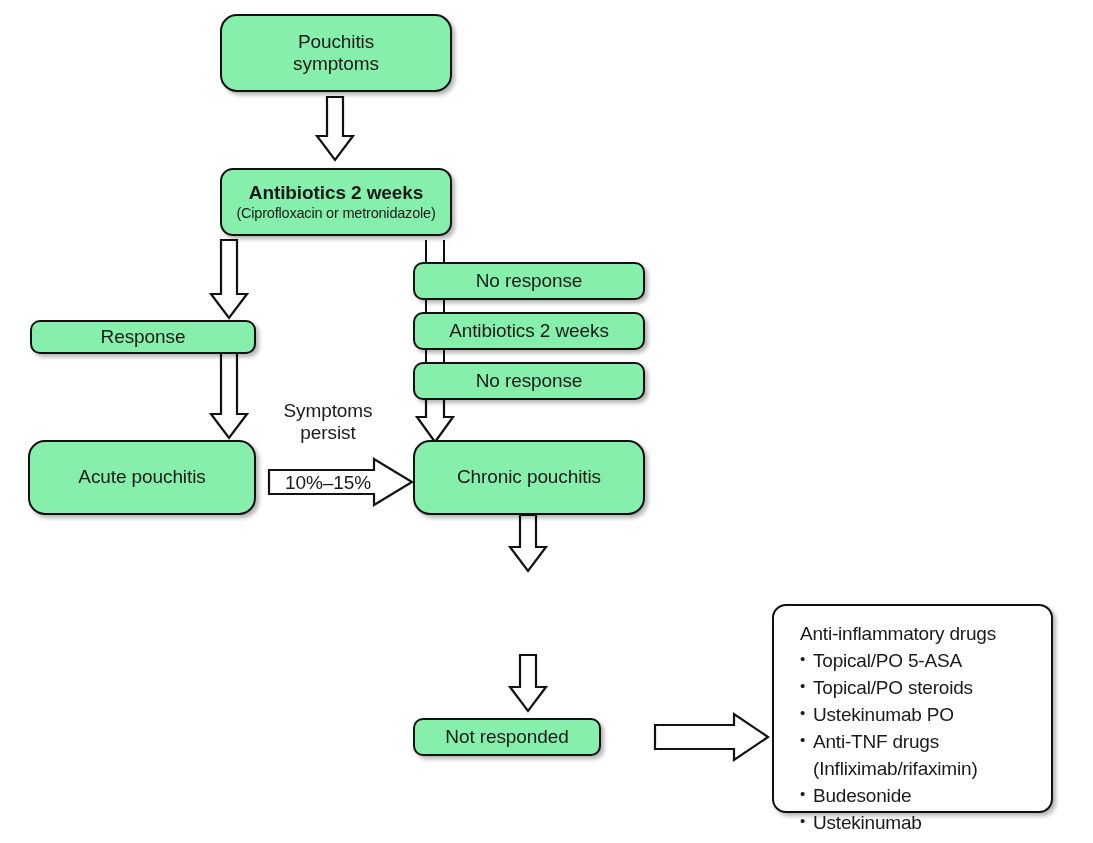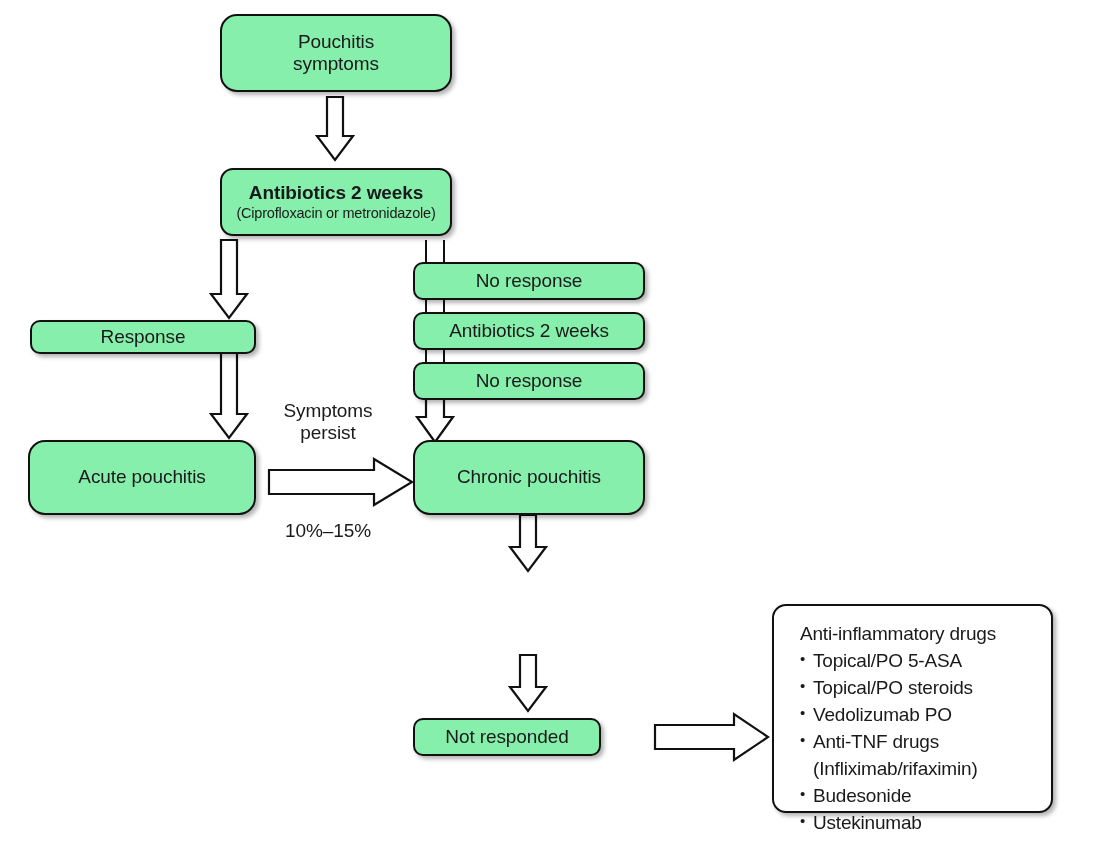--- a/index.html
+++ b/index.html
@@ -218,28 +218,28 @@
   </div>
 
 
   <div class="node r-sm" style="left:413px; top:718px; width:188px; height:38px;">
     <div class="title">Not responded</div>
   </div>
 
   <div class="caption" style="left:263px; top:400px; width:130px;">Symptoms
 persist</div>
 
-  <div class="caption" style="left:263px; top:520px; width:130px;">10%–15%</div>
+  <div class="caption" style="left:263px; top:472px; width:130px;">10%–15%</div>
 
   <div class="panel" style="left:772px; top:604px; width:281px; height:209px;">
     <h2>Anti-inflammatory drugs</h2>
     <ul>
       <li>Topical/PO 5-ASA</li>
       <li>Topical/PO steroids</li>
-      <li>Vedolizumab PO</li>
+      <li>Ustekinumab PO</li>
       <li>Anti-TNF drugs
  (Infliximab/rifaximin)</li>
       <li>Budesonide</li>
       <li>Ustekinumab</li>
     </ul>
   </div>
 
 </div>
 
 </body></html>

